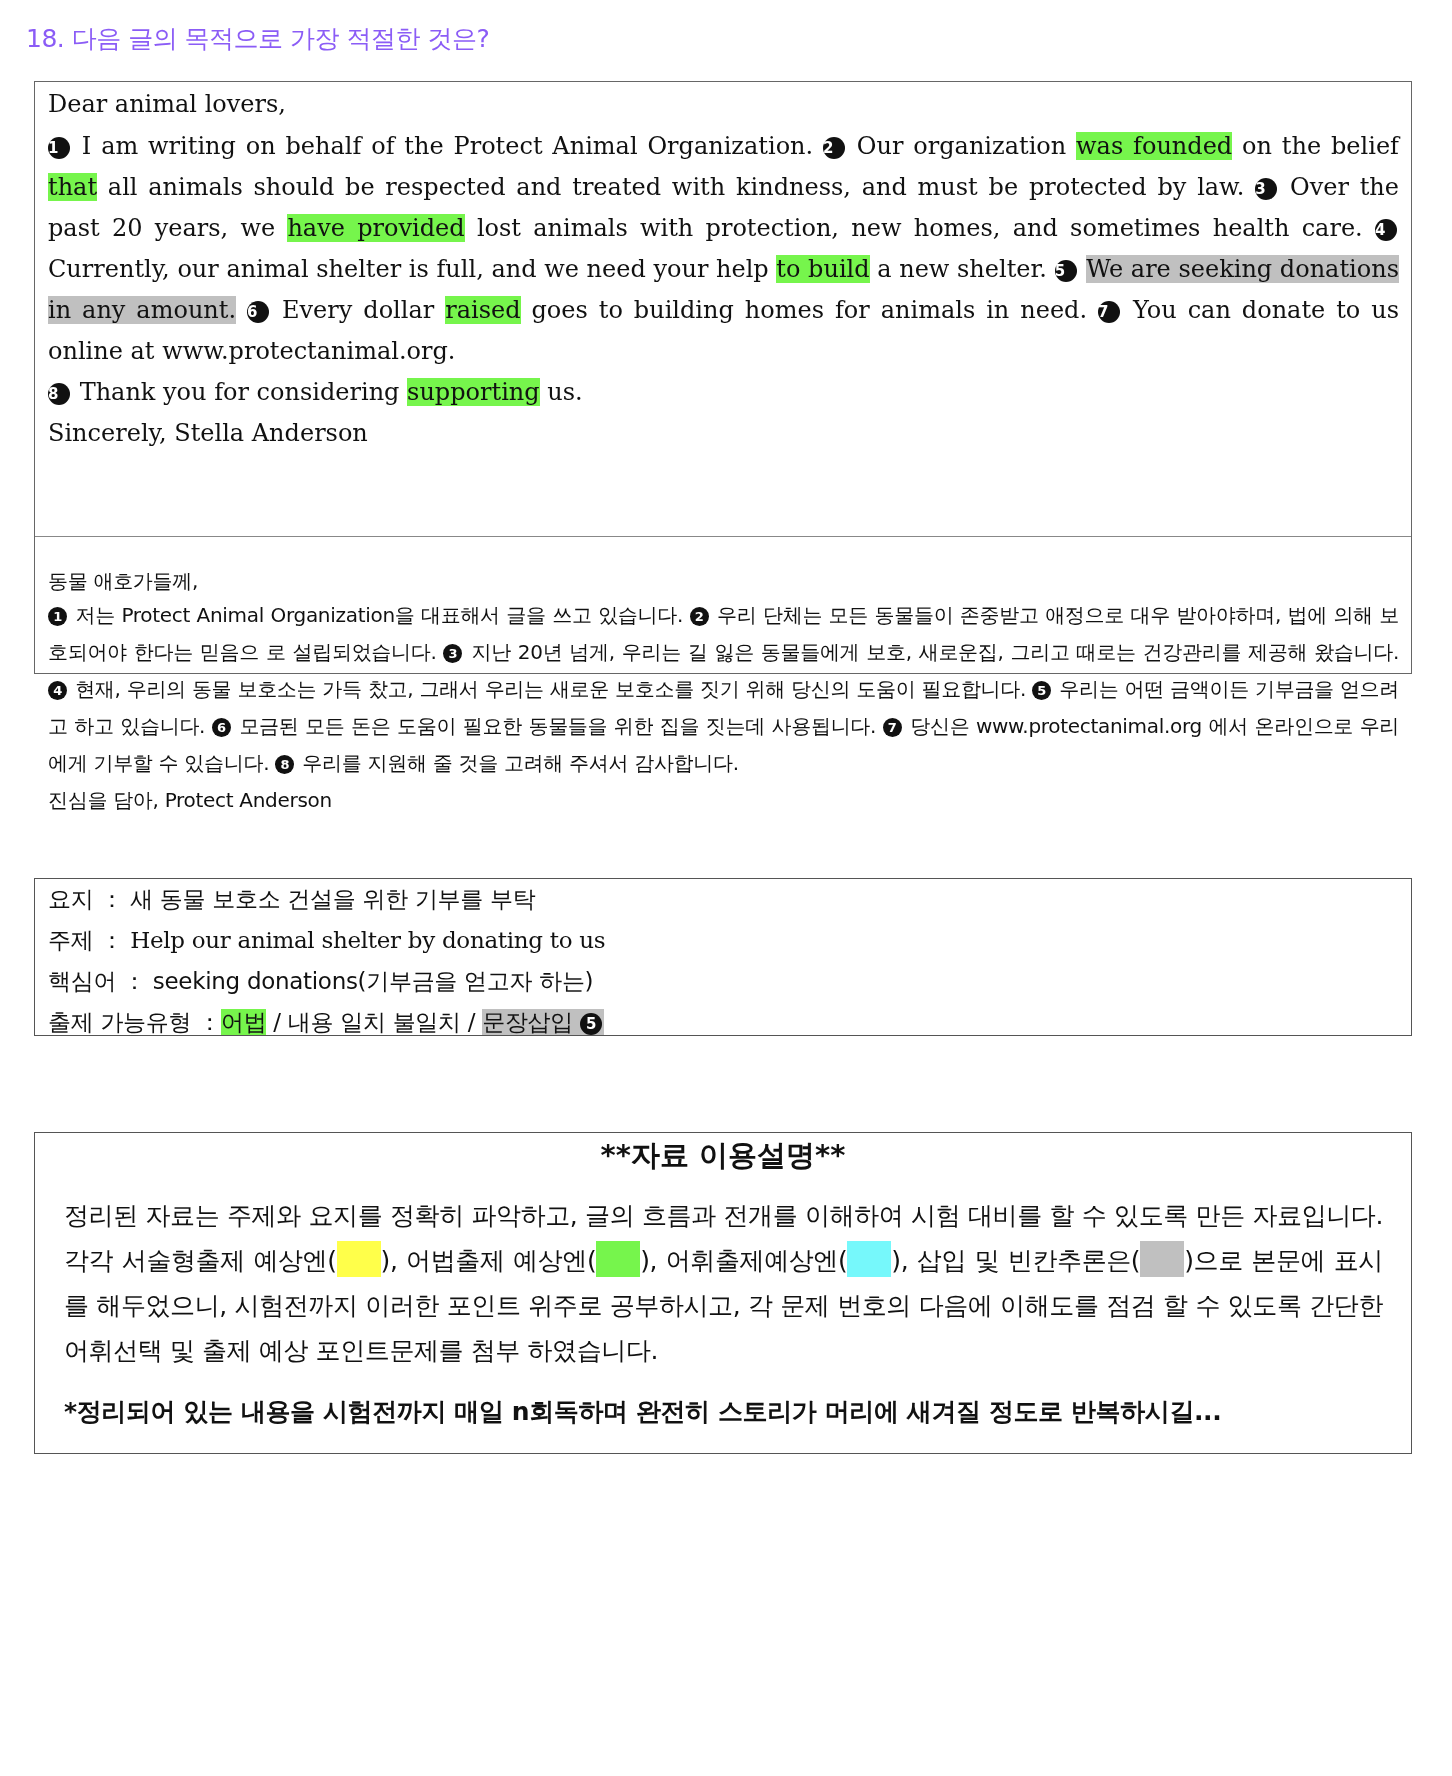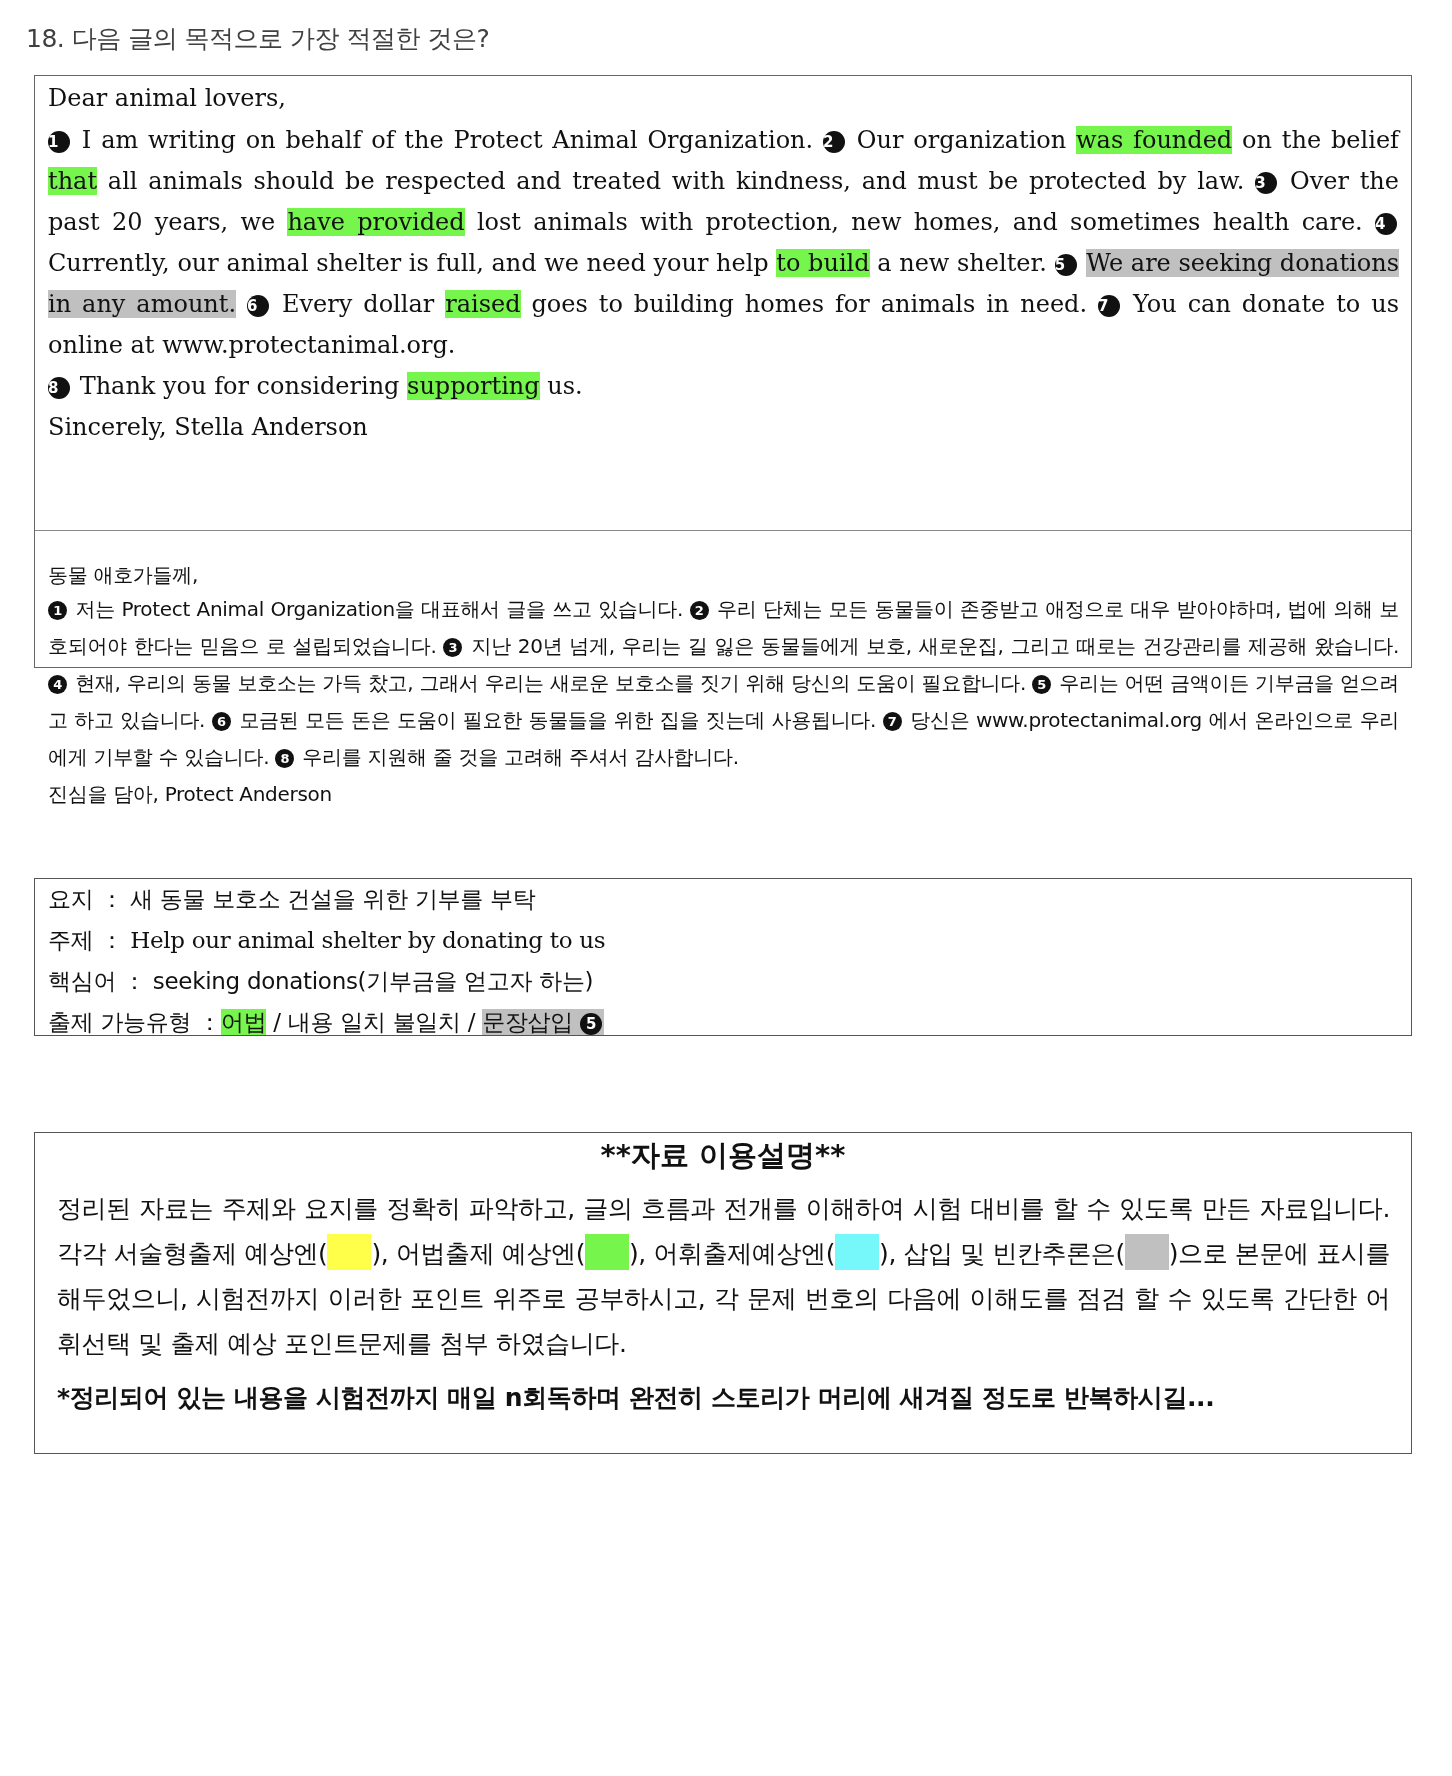--- a/index.html
+++ b/index.html
@@ -3,27 +3,27 @@
 <meta charset="utf-8">
 <style>
   html, body { margin: 0; padding: 0; background: #ffffff; }
   body {
     width: 1452px; height: 1776px; position: relative; overflow: hidden;
     color: #111;
   }
   .q-title {
     position: absolute; left: 26px; top: 22px;
     font-family: "DejaVu Sans", sans-serif; font-size: 25px; letter-spacing: -0.5px;
-    color: #404040;
+    color: #8b5cf6;
   }
   .box {
     position: absolute; left: 34px; width: 1378px;
     border: 1px solid #555; box-sizing: border-box; background: #fff;
   }
-  .box-letter { top: 75px; height: 593px; border-color: #666; }
+  .box-letter { top: 81px; height: 593px; border-color: #666; }
   .eng {
     position: absolute; left: 0; top: 0; width: 100%; height: 455px;
     border-bottom: 1.5px solid #888; box-sizing: border-box;
     padding: 2px 12px 0 13px;
     font-family: "DejaVu Serif", serif; font-size: 24px; line-height: 41px;
   }
   .eng p { margin: 0; text-align: justify; text-align-last: left; }
   .eng .para { text-align: justify; }
   .eng .greeting { margin-bottom: 1px; }
   .kor {
@@ -58,21 +58,21 @@
   .box-guide { top: 1132px; height: 322px; }
   .guide-title {
     text-align: center; font-family: "DejaVu Sans", sans-serif; font-weight: bold;
     font-size: 29px; line-height: 44px; margin-top: 0;
   }
   .guide-body {
     padding: 0 12px 0 13px;
     font-family: "DejaVu Sans", sans-serif; font-size: 25px; line-height: 45px;
     letter-spacing: -0.4px; text-align: justify;
   }
-  .guide-body p { margin: 9px; }
+  .guide-body p { margin: 16px; }
   .swatch {
     display: inline-block; width: 44px; height: 36px; vertical-align: -8px;
   }
   .guide-note { font-weight: bold; white-space: nowrap; }
 </style>
 </head>
 <body>
 
 <div class="q-title">18. 다음 글의 목적으로 가장 적절한 것은?</div>
 

